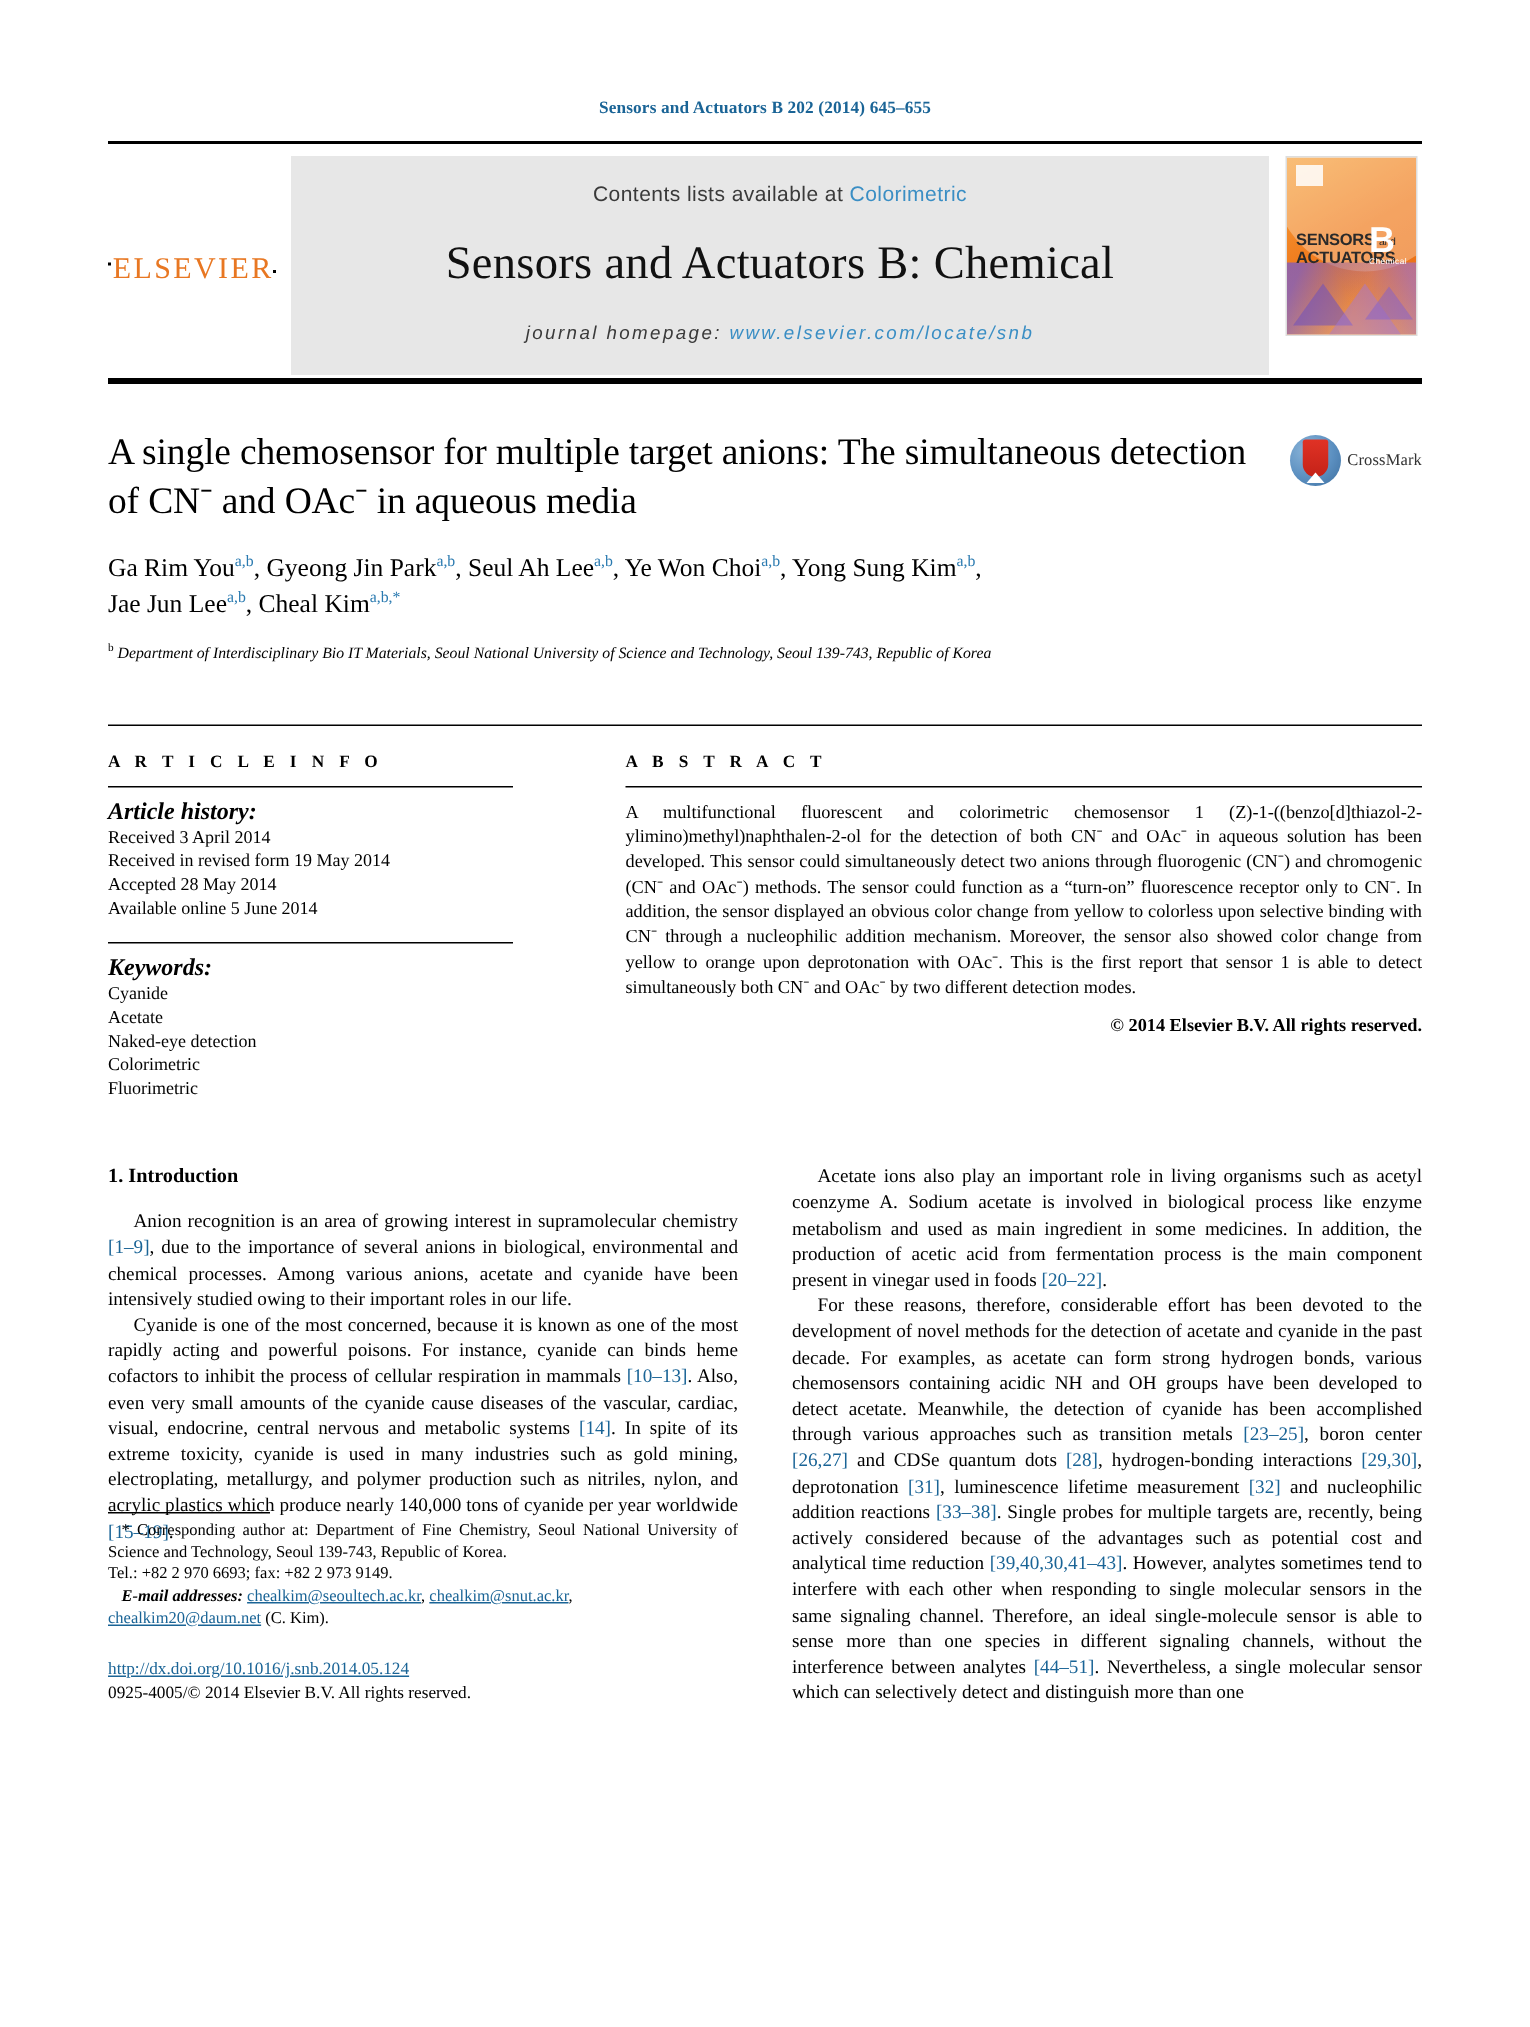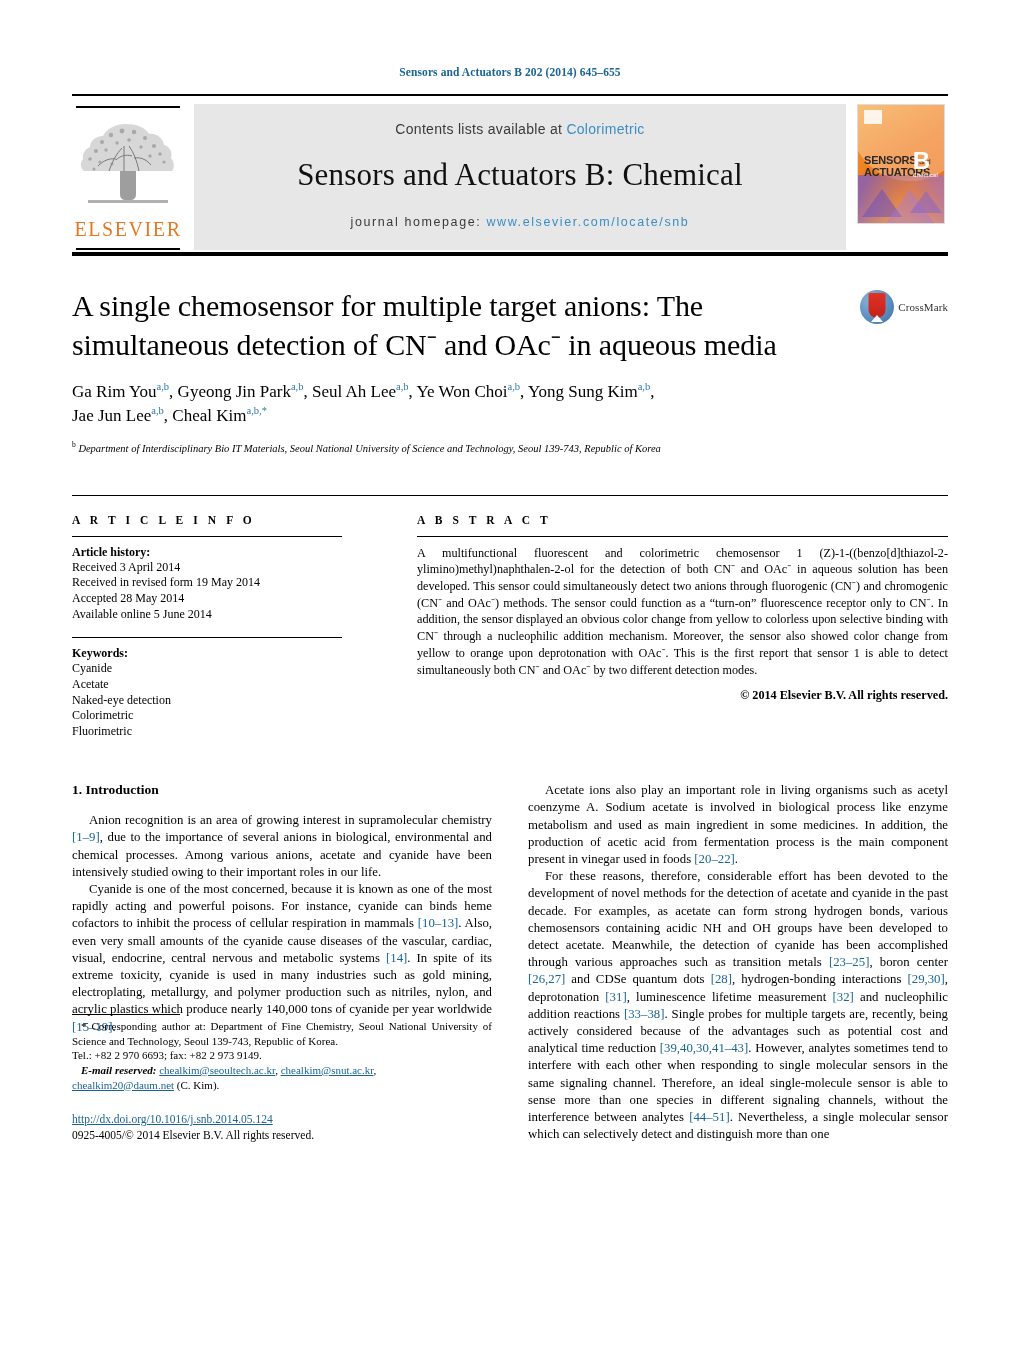--- a/index.html
+++ b/index.html
@@ -40,23 +40,23 @@
     border-top: 2px solid #000;
     padding-top: 8px;
     display: flex;
     align-items: stretch;
     height: 146px;
   }
   .elsevier-logo {
     width: 112px;
     flex: 0 0 112px;
     display: flex;
-    flex-direction: column;
+    flex-direction: row;
     align-items: center;
-    justify-content: space-between;
+    justify-content: flex-end;
     padding-top: 2px;
   }
   .tree-box {
     width: 104px;
     height: 96px;
     position: relative;
     overflow: hidden;
   }
   .elsevier-word {
     color: #E87722;
@@ -97,20 +97,21 @@
     font-size: 31px;
     color: #111;
     margin: 20px 0 22px;
     letter-spacing: 0.2px;
   }
   .homepage-line {
     font-family: "Liberation Sans", sans-serif;
     font-size: 12.5px;
     color: #3a3a3a;
     letter-spacing: 1.6px;
+    font-style: italic;
   }
   .homepage-line a { color: #3a8ec4; text-decoration: none; }
 
   .cover {
     flex: 0 0 94px;
     width: 94px;
     display: flex;
     align-items: flex-start;
     justify-content: center;
   }
@@ -185,21 +186,21 @@
     margin-top: 2px;
   }
 
   
   .titleblock {
     display: flex;
     margin-top: 30px;
   }
   .title-main { flex: 1 1 auto; padding-right: 14px; }
   .art-title {
-    font-size: 30px;
+    font-size: 25px;
     line-height: 1.3;
     font-weight: 400;
     margin: 0 0 16px 0;
     letter-spacing: -0.1px;
   }
   .authors {
     font-size: 17px;
     line-height: 1.42;
     margin: 0 0 12px 0;
   }
@@ -272,22 +273,23 @@
   }
   .sechead {
     font-family: "Liberation Serif", serif;
     font-weight: bold;
     font-size: 11.5px;
     letter-spacing: 3.6px;
     margin: 0 0 10px 0;
   }
   .thinrule { border-top: 1px solid #000; margin: 0 0 8px 0; }
   .meta-label {
-    font-weight: bold;
-    font-size: 12px;
+    font-style: italic;
+    font-weight: bold;
+    font-size: 16px;
     margin: 0;
   }
   .meta-line {
     font-size: 12px;
     line-height: 1.32;
     margin: 0;
   }
   .kw-block { margin-top: 14px; }
   .abstract-p {
     font-size: 12.2px;
@@ -485,21 +487,21 @@
 
   <div class="body2col">
     <div class="bcol">
       <h2 class="introhead">1.  Introduction</h2>
       <p class="para">Anion recognition is an area of growing interest in supramolecular chemistry <span class="ref" style="color:#1a6496">[1–9]</span>, due to the importance of several anions in biological, environmental and chemical processes. Among various anions, acetate and cyanide have been intensively studied owing to their important roles in our life.</p>
       <p class="para">Cyanide is one of the most concerned, because it is known as one of the most rapidly acting and powerful poisons. For instance, cyanide can binds heme cofactors to inhibit the process of cellular respiration in mammals <span class="ref" style="color:#1a6496">[10–13]</span>. Also, even very small amounts of the cyanide cause diseases of the vascular, cardiac, visual, endocrine, central nervous and metabolic systems <span class="ref" style="color:#1a6496">[14]</span>. In spite of its extreme toxicity, cyanide is used in many industries such as gold mining, electroplating, metallurgy, and polymer production such as nitriles, nylon, and acrylic plastics which produce nearly 140,000 tons of cyanide per year worldwide <span class="ref" style="color:#1a6496">[15–19]</span>.</p>
 
       <div class="footer-left">
         <div class="footnote-rule"></div>
         <p class="footnote"><span class="ind"></span><span>*</span> <span>Corresponding author at: Department of Fine Chemistry, Seoul National University of Science and Technology, Seoul 139-743, Republic of Korea.</span><br><span>Tel.: +82 2 970 6693; fax: +82 2 973 9149.</span></p>
-        <p class="footnote"><span class="ind"></span><span class="em">E-mail reserved:</span> <a class="link" href="#">chealkim@seoultech.ac.kr</a>, <a class="link" href="#">chealkim@snut.ac.kr</a>,<br><a class="link" href="#">chealkim20@daum.net</a> <span>(C. Kim).</span></p>
+        <p class="footnote"><span class="ind"></span><span class="em">E-mail addresses:</span> <a class="link" href="#">chealkim@seoultech.ac.kr</a>, <a class="link" href="#">chealkim@snut.ac.kr</a>,<br><a class="link" href="#">chealkim20@daum.net</a> <span>(C. Kim).</span></p>
         <div class="doi-block">
           <a class="doi" href="#">http://dx.doi.org/10.1016/j.snb.2014.05.124</a><br>
           <span>0925-4005/© 2014 Elsevier B.V. All rights reserved.</span>
         </div>
       </div>
     </div>
 
     <div class="bcol">
       <p class="para">Acetate ions also play an important role in living organisms such as acetyl coenzyme A. Sodium acetate is involved in biological process like enzyme metabolism and used as main ingredient in some medicines. In addition, the production of acetic acid from fermentation process is the main component present in vinegar used in foods <span class="ref" style="color:#1a6496">[20–22]</span>.</p>
       <p class="para">For these reasons, therefore, considerable effort has been devoted to the development of novel methods for the detection of acetate and cyanide in the past decade. For examples, as acetate can form strong hydrogen bonds, various chemosensors containing acidic NH and OH groups have been developed to detect acetate. Meanwhile, the detection of cyanide has been accomplished through various approaches such as transition metals <span class="ref" style="color:#1a6496">[23–25]</span>, boron center <span class="ref" style="color:#1a6496">[26,27]</span> and CDSe quantum dots <span class="ref" style="color:#1a6496">[28]</span>, hydrogen-bonding interactions <span class="ref" style="color:#1a6496">[29,30]</span>, deprotonation <span class="ref" style="color:#1a6496">[31]</span>, luminescence lifetime measurement <span class="ref" style="color:#1a6496">[32]</span> and nucleophilic addition reactions <span class="ref" style="color:#1a6496">[33–38]</span>. Single probes for multiple targets are, recently, being actively considered because of the advantages such as potential cost and analytical time reduction <span class="ref" style="color:#1a6496">[39,40,30,41–43]</span>. However, analytes sometimes tend to interfere with each other when responding to single molecular sensors in the same signaling channel. Therefore, an ideal single-molecule sensor is able to sense more than one species in different signaling channels, without the interference between analytes <span class="ref" style="color:#1a6496">[44–51]</span>. Nevertheless, a single molecular sensor which can selectively detect and distinguish more than one</p>

